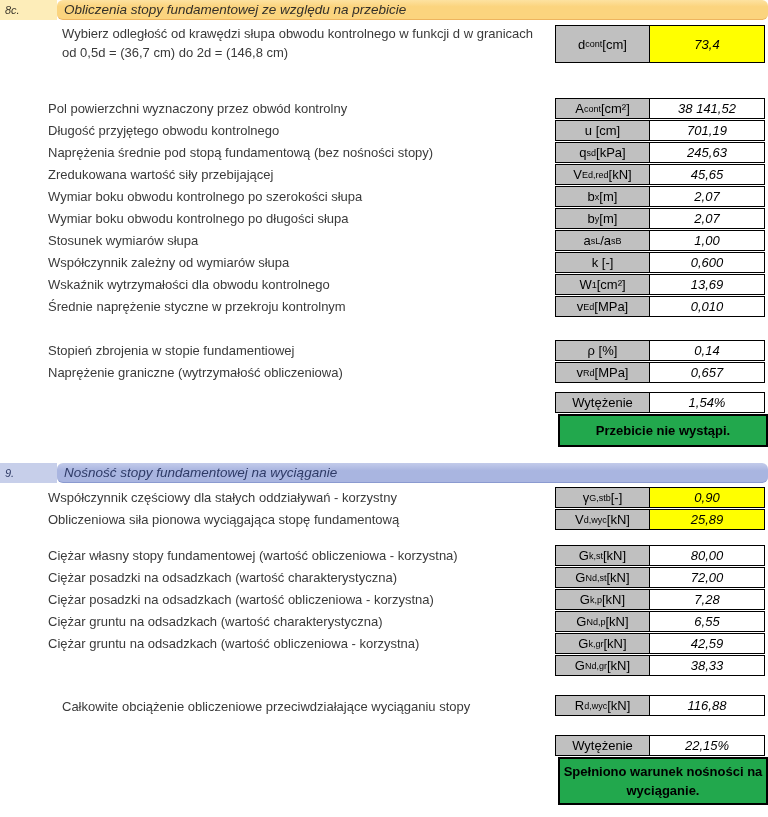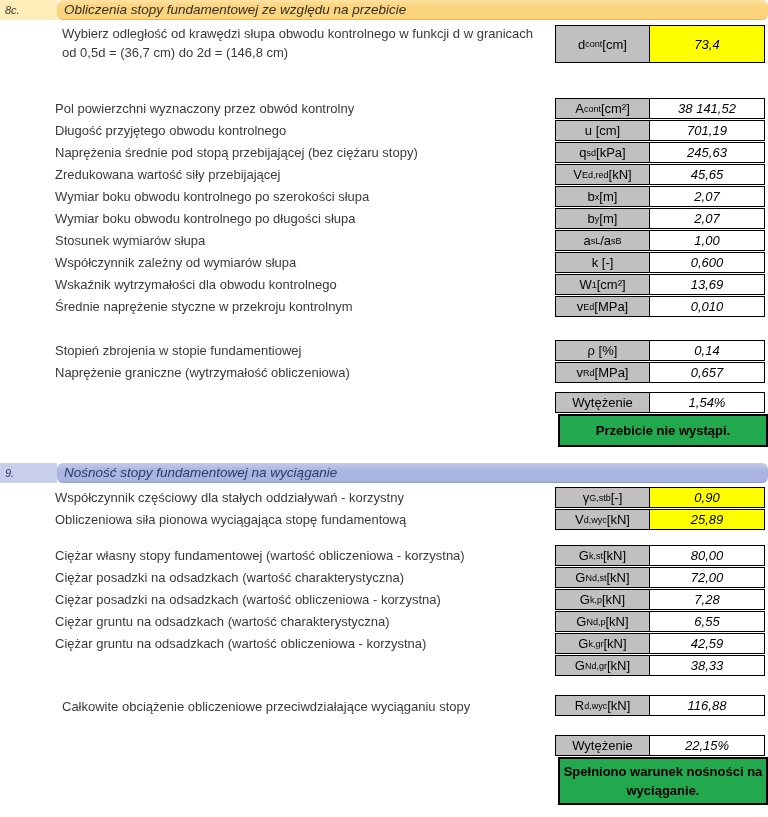--- a/index.html
+++ b/index.html
@@ -14,21 +14,21 @@
     font-style:italic;font-size:11px;}
   .sec-title{flex:1;box-sizing:border-box;padding-left:7px;display:flex;align-items:center;
     font-style:italic;font-size:13.5px;white-space:nowrap;border-radius:6px;}
   .h8 .sec-num{background:#fdedb9;color:#3c372b;}
   .h8 .sec-title{background:linear-gradient(#fde2a0,#fbd47e 35%);color:#33302a;border-bottom:1px solid #edb45f;}
   .h9 .sec-num{background:#c7cfea;color:#2e3a66;}
   .h9 .sec-title{background:linear-gradient(#c3cbea,#a9b5e0 40%);color:#2e3a66;border-bottom:1px solid #8b9ad0;}
   
   .lbl{position:absolute;left:62px;color:#3a3a3a;white-space:nowrap;}
   .lbl.wrap{white-space:normal;width:482px;line-height:19px;}
-  .lblcol{position:absolute;left:55px;}
+  .lblcol{position:absolute;left:48px;}
   .lblcol div{height:22px;line-height:22px;white-space:nowrap;color:#3a3a3a;}
   
   .vcol{position:absolute;left:555px;width:210px;}
   .vrow{display:flex;height:21px;margin-bottom:1px;border:1.5px solid #000;box-sizing:border-box;background:#fff;}
   .vrow.tall{height:38px;}
   .vrow .sym{width:93px;background:#c0c0c0;border-right:1.5px solid #000;
     display:flex;align-items:center;justify-content:center;color:#000;white-space:nowrap;}
   .vrow .val{flex:1;display:flex;align-items:center;justify-content:center;color:#000;font-style:italic;}
   .vrow .val.yellow{background:#ffff00;}
   sub{font-size:9px;vertical-align:-3px;}
@@ -56,21 +56,21 @@
           <sub>cont</sub>
           <span> [cm]</span>
         </div>
       <div class="val yellow">73,4</div>
     </div>
   </div>
 
   <div class="lblcol" style="top:98px">
     <div>Pol powierzchni wyznaczony przez obwód kontrolny</div>
     <div>Długość przyjętego obwodu kontrolnego</div>
-    <div>Naprężenia średnie pod stopą przebijającej (bez ciężaru stopy)</div>
+    <div>Naprężenia średnie pod stopą fundamentową (bez nośności stopy)</div>
     <div>Zredukowana wartość siły przebijającej</div>
     <div>Wymiar boku obwodu kontrolnego po szerokości słupa</div>
     <div>Wymiar boku obwodu kontrolnego po długości słupa</div>
     <div>Stosunek wymiarów słupa</div>
     <div>Współczynnik zależny od wymiarów słupa</div>
     <div>Wskaźnik wytrzymałości dla obwodu kontrolnego</div>
     <div>Średnie naprężenie styczne w przekroju kontrolnym</div>
   </div>
   <div class="vcol" style="top:98px">
     <div class="vrow">

